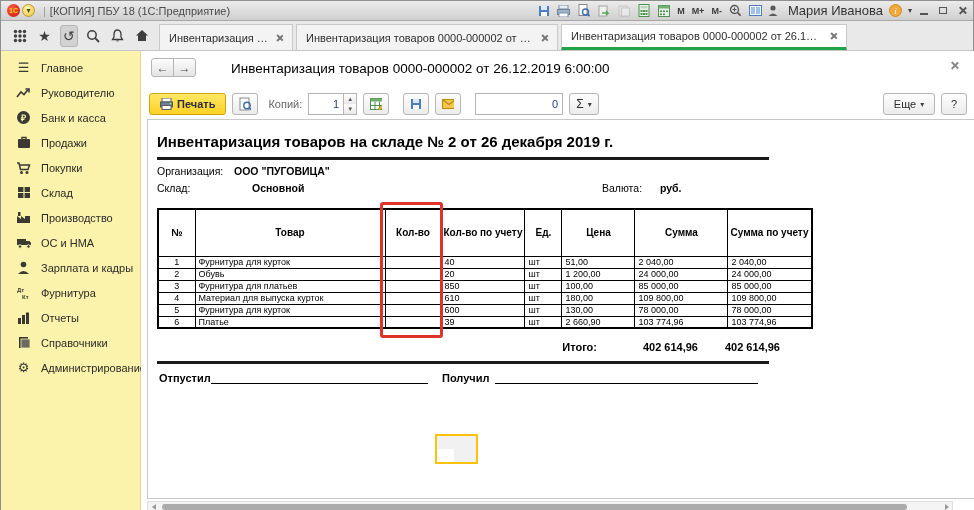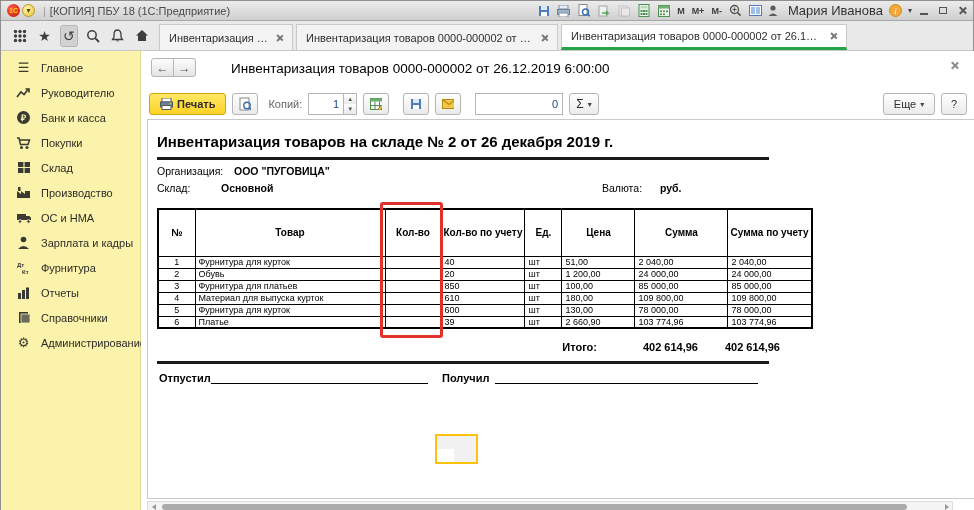--- a/index.html
+++ b/index.html
@@ -302,20 +302,29 @@
       <span class="side-ic">
           <svg width="15" height="15">
             <circle cx="7.5" cy="7.5" r="6.5" fill="#3a3a33"></circle>
             <text x="7.5" y="11" font-size="9" font-weight="bold" text-anchor="middle" fill="#fbf2ab">₽</text>
           </svg>
         </span>
       <span>Банк и касса</span>
       </div>
     <div class="side-item">
       <span class="side-ic">
+          <svg width="14" height="13">
+            <path d="M5 3 L5 1.5 L9 1.5 L9 3" fill="none" stroke="#3a3a33" stroke-width="1.4"></path>
+            <rect x="1" y="3" width="12" height="9" rx="1" fill="#3a3a33"></rect>
+          </svg>
+        </span>
+      <span>Продажи</span>
+      </div>
+    <div class="side-item">
+      <span class="side-ic">
           <svg width="15" height="14">
             <path d="M1 2 L3 2 L4.5 8.5 L12 8.5 L13.5 4 L4 4" fill="none" stroke="#3a3a33" stroke-width="1.5"></path>
             <circle cx="5.5" cy="11.5" r="1.5" fill="#3a3a33"></circle>
             <circle cx="11" cy="11.5" r="1.5" fill="#3a3a33"></circle>
           </svg>
         </span>
       <span>Покупки</span>
       </div>
     <div class="side-item">
       <span class="side-ic">
@@ -471,21 +480,21 @@
     <div class="viewport">
       <div class="print-title">Инвентаризация товаров на складе № 2 от 26 декабря 2019 г.</div>
       <div class="title-rule"></div>
 
       <div class="meta" style="left:9px; top:45px;">
         <span class="lab">Организация:</span>
         <b style="position:absolute; left:77px; white-space:nowrap;">ООО "ПУГОВИЦА"</b>
       </div>
       <div class="meta" style="left:9px; top:62px;">
         <span class="lab">Склад:</span>
-        <b style="position:absolute; left:64px; white-space:nowrap;">Основной</b>
+        <b style="position:absolute; left:95px; white-space:nowrap;">Основной</b>
       </div>
       <div class="meta" style="left:454px; top:62px;">
         <span class="lab">Валюта:</span>
         <b style="position:absolute; left:58px;">руб.</b>
       </div>
 
       <table class="inv">
         <colgroup>
           <col style="width:37px">
             <col style="width:190px">

